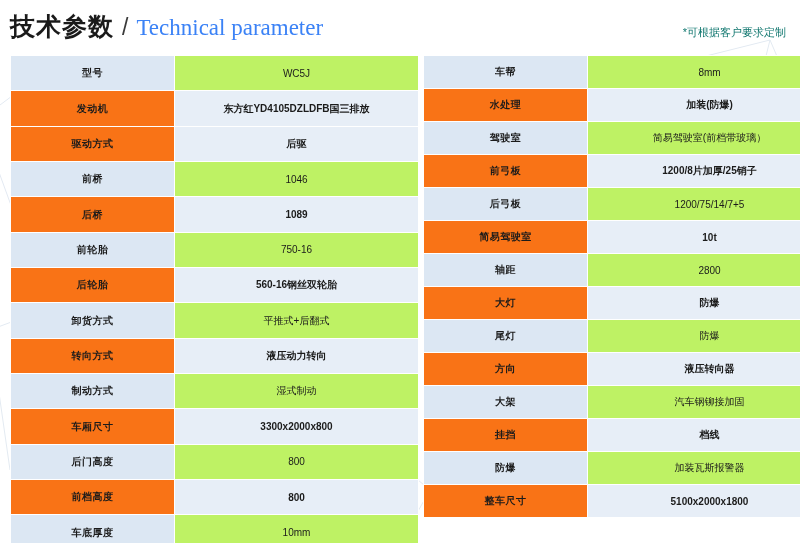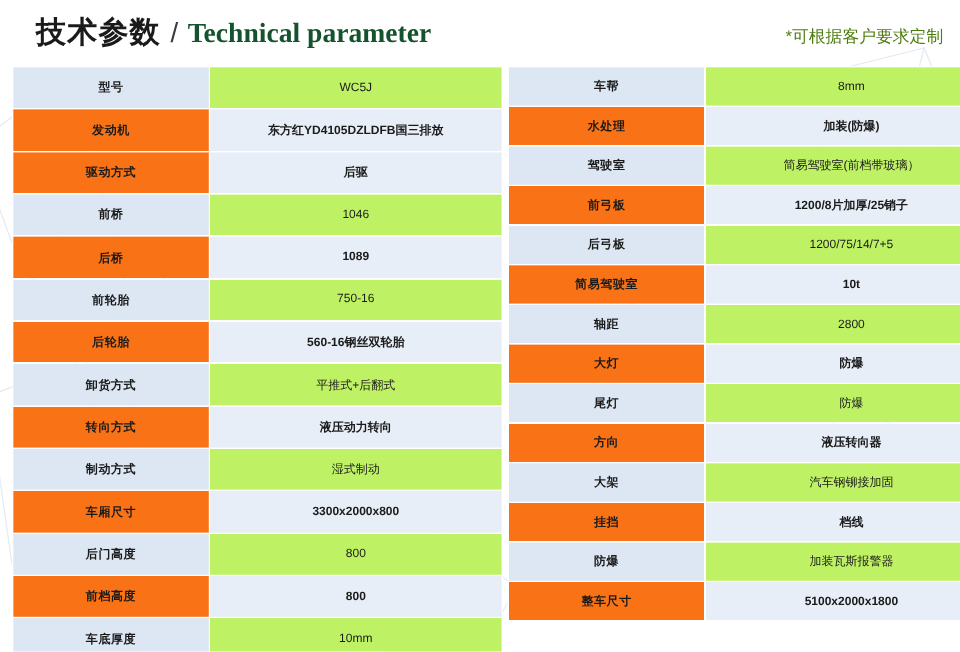--- a/index.html
+++ b/index.html
@@ -25,21 +25,21 @@
     z-index: 1;
     width: 800px;
     height: 543px;
     box-sizing: border-box;
     padding: 0;
   }
   .header {
     display: flex;
     align-items: flex-end;
     justify-content: space-between;
-    padding: 10px 14px 0 30px;
+    padding: 10px 14px 0 10px;
     box-sizing: border-box;
   }
   .title-wrap {
     display: flex;
     align-items: baseline;
     gap: 6px;
     white-space: nowrap;
   }
   .title-cn {
     font-size: 25px;
@@ -48,27 +48,27 @@
     letter-spacing: 1px;
   }
   .title-sep {
     font-size: 23px;
     color: #3a3a3a;
     font-weight: 400;
     padding: 0 2px;
   }
   .title-en {
     font-size: 23px;
-    color: #14532d;
+    color: #3b82f6;
     font-family: "Liberation Serif", serif;
-    font-weight: 700;
+    font-weight: 400;
   }
   .note {
-    font-size: 14px;
-    color: #4d7c0f;
+    font-size: 11px;
+    color: #0f766e;
     padding-bottom: 3px;
     white-space: nowrap;
   }
   .tables {
     display: flex;
     gap: 0px;
     padding: 12px 8px 0 8px;
     box-sizing: border-box;
   }
   table.spec {

